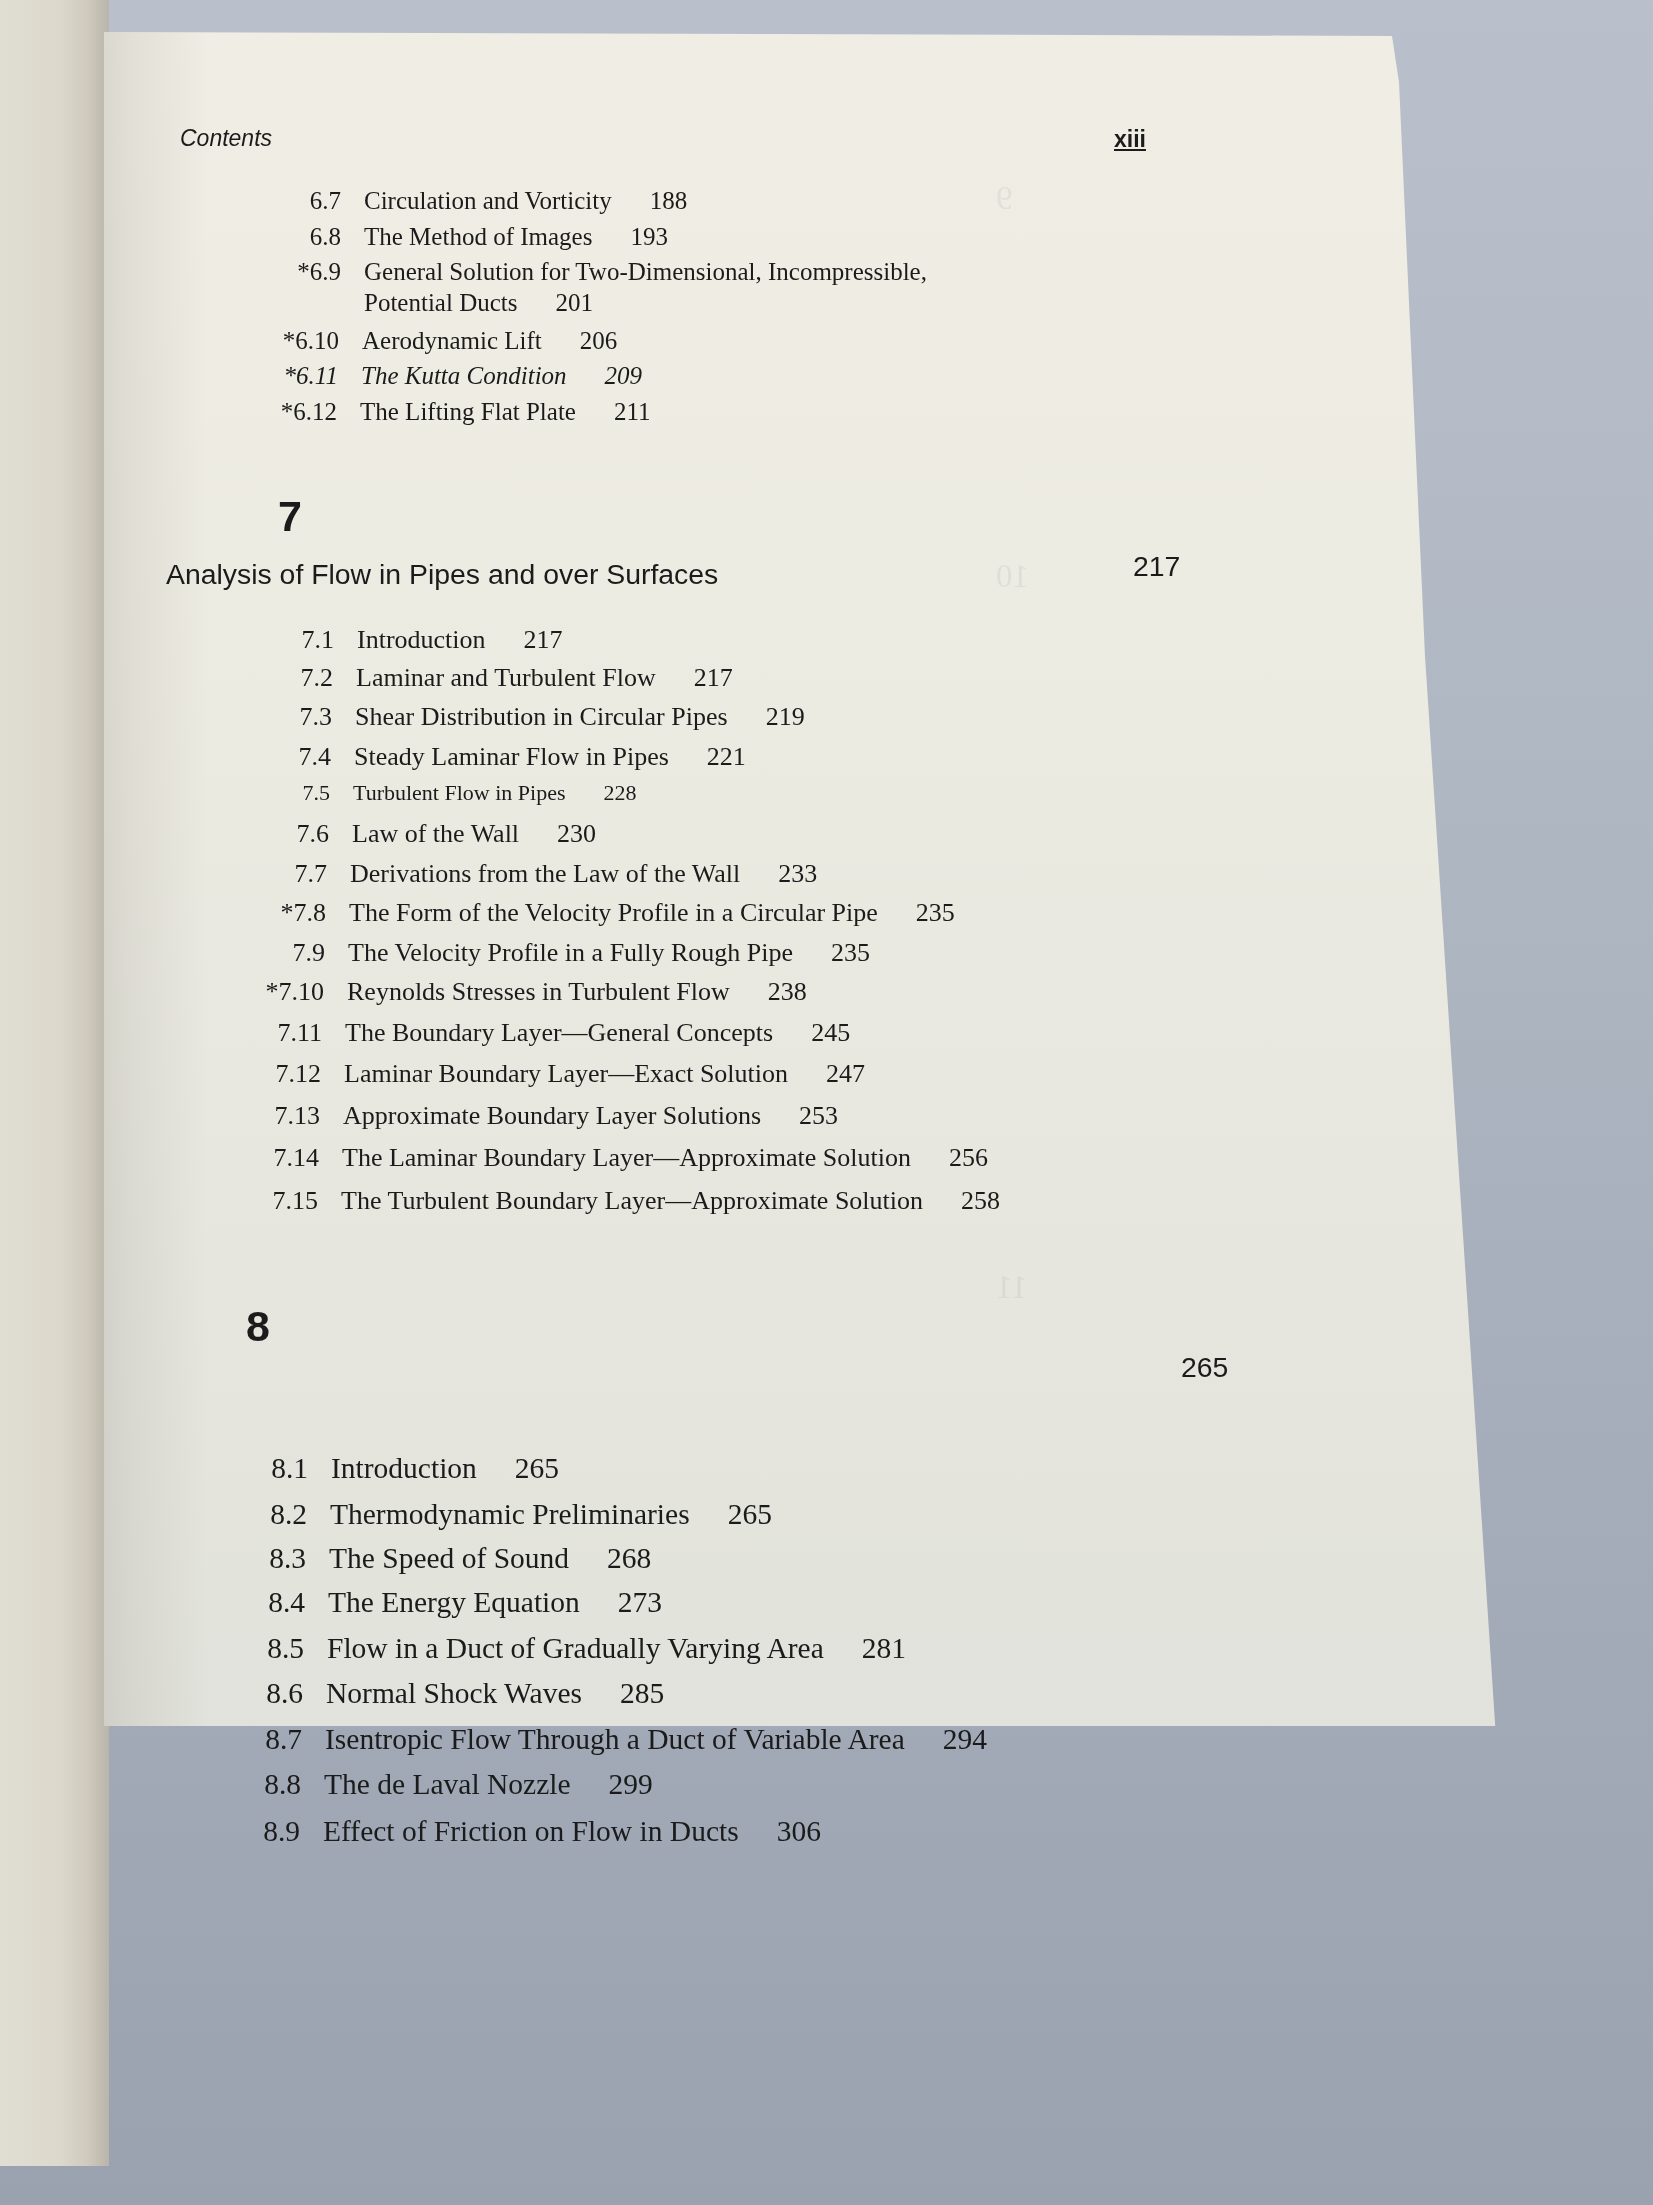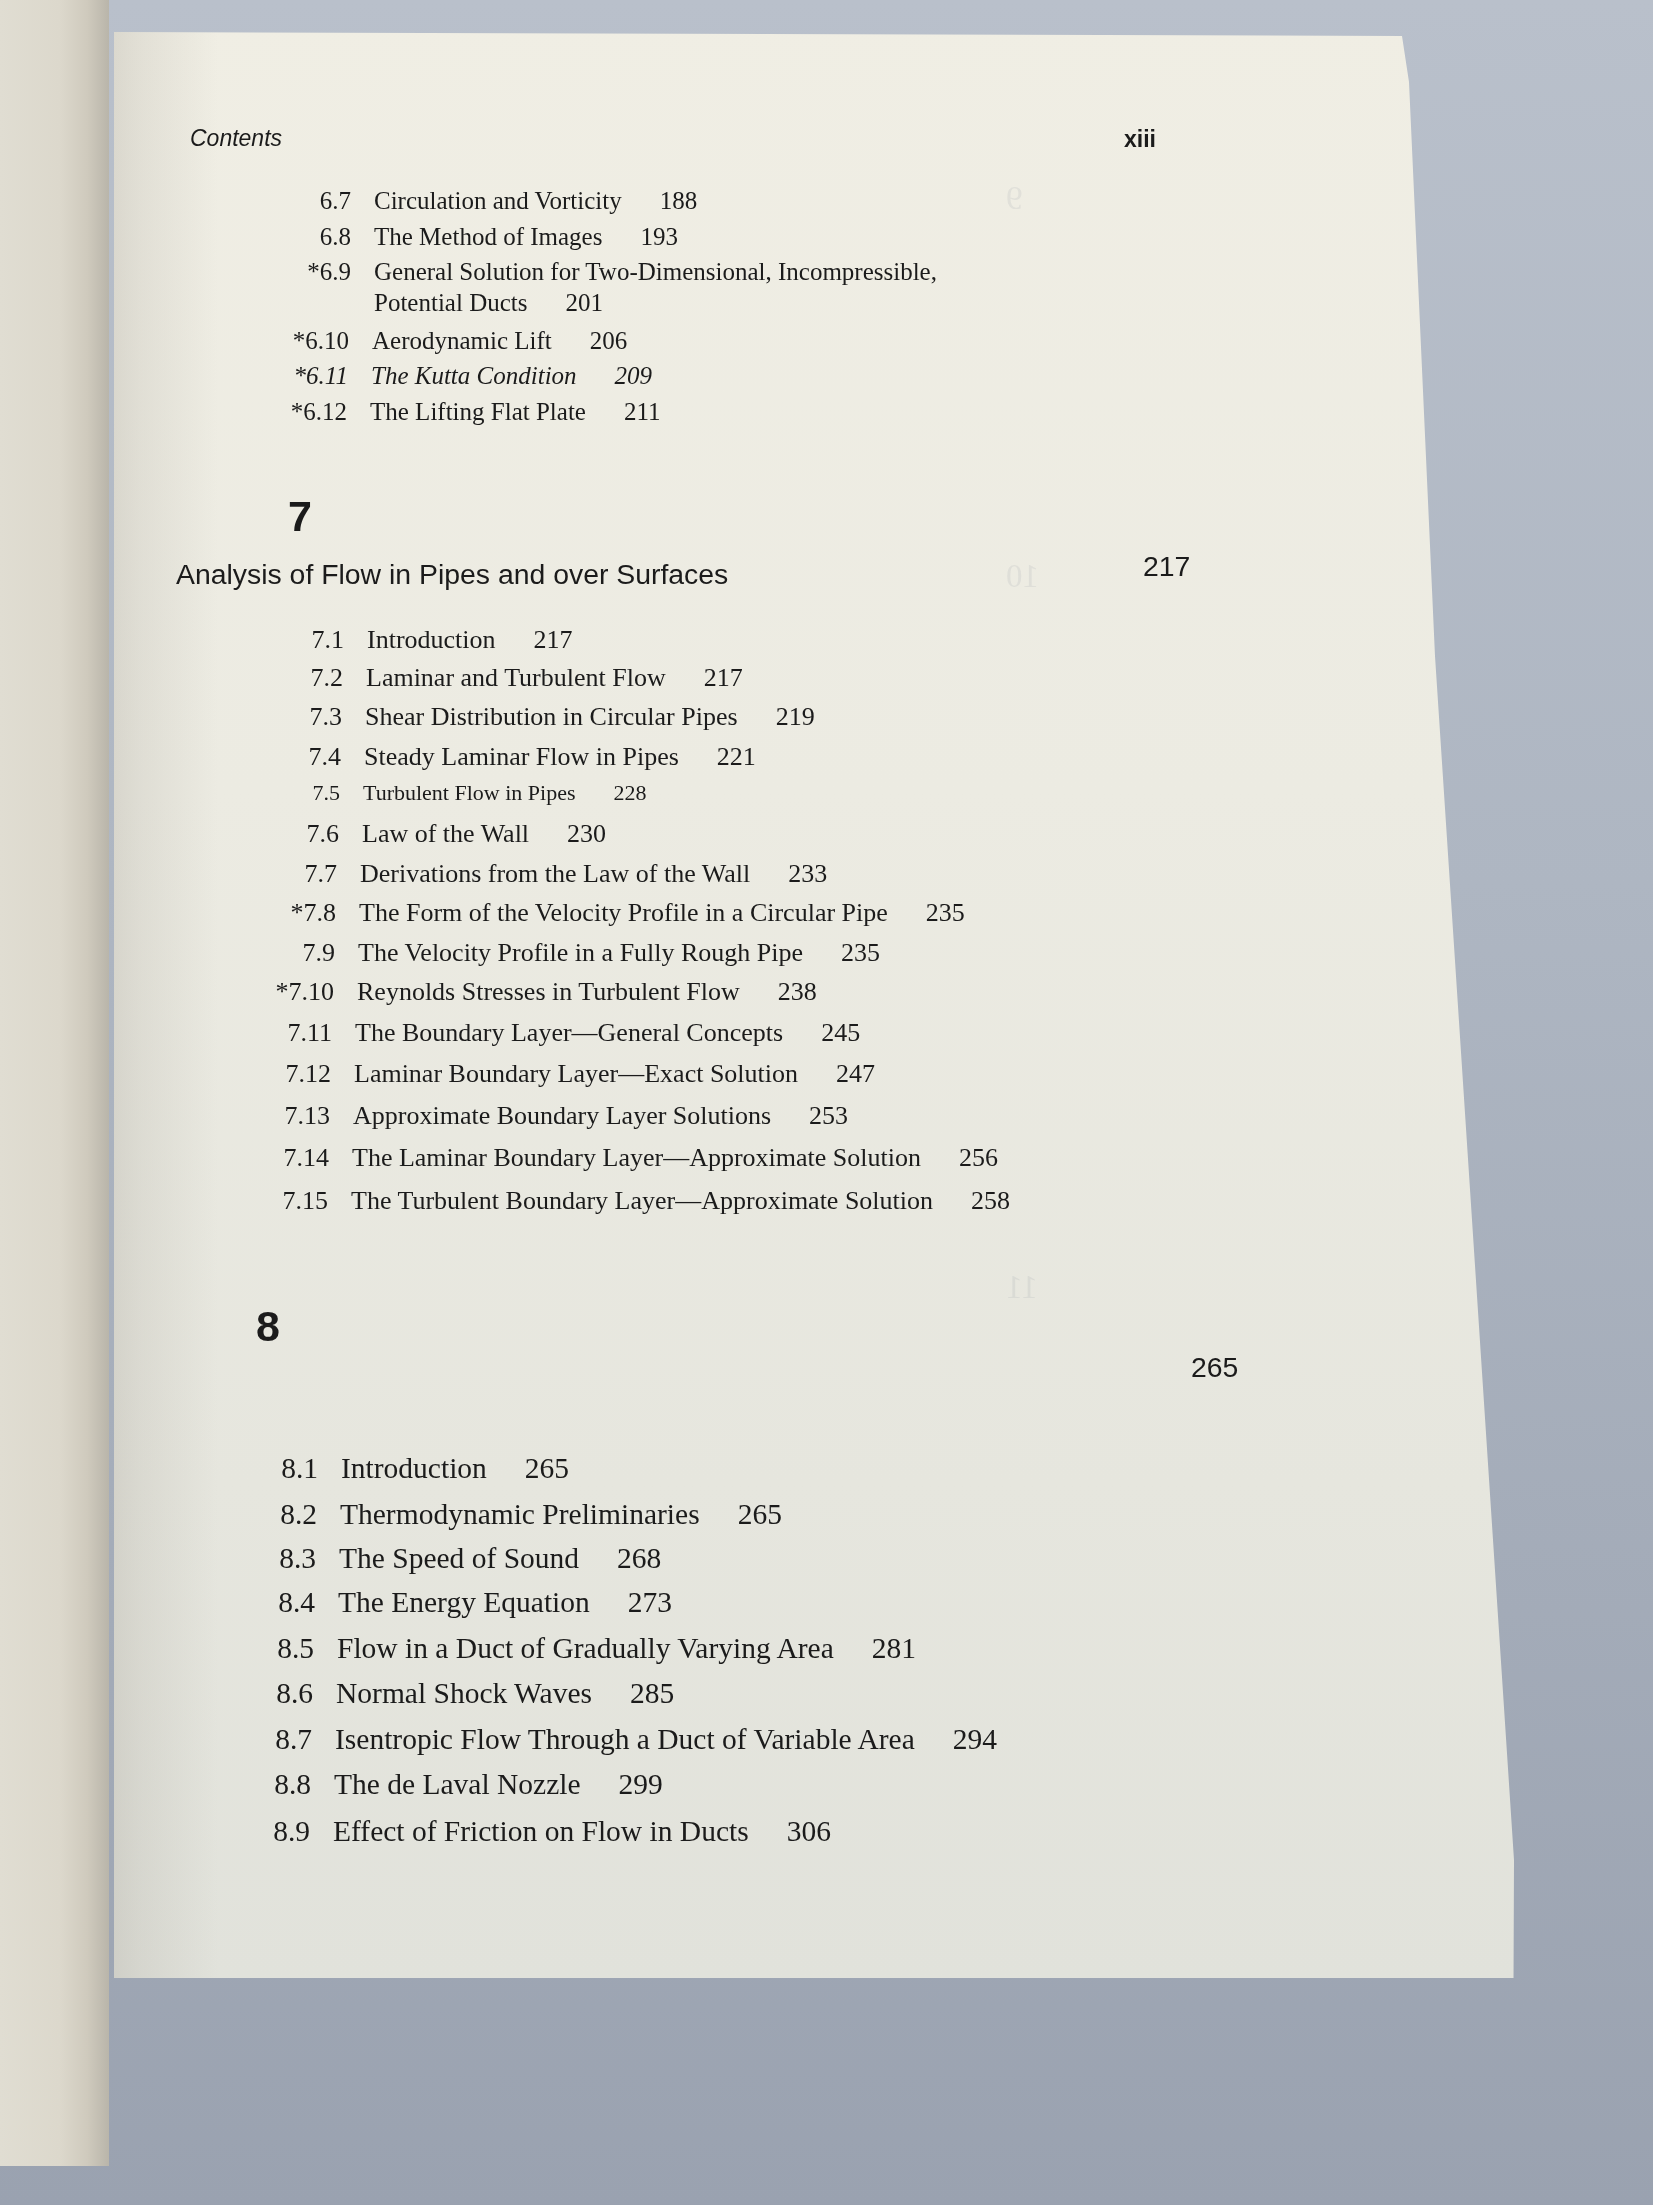--- a/index.html
+++ b/index.html
@@ -6,21 +6,21 @@
   body {
     width:1654px; height:2205px; overflow:hidden; position:relative;
     background: linear-gradient(180deg, #b9c0cb 0%, #aeb6c2 40%, #9aa2b0 100%);
     font-family: "Liberation Serif", serif;
   }
   .left-page {
     position:absolute; left:0; top:0; width:109px; height:2166px;
     background: linear-gradient(90deg, #e0ddd2 0%, #dcd8cc 55%, #cfcabd 80%, #b9b5aa 100%);
   }
   .page {
-    position:absolute; left:76px; top:0; width:1477px; height:1978px;
+    position:absolute; left:66px; top:0; width:1477px; height:1726px;
     clip-path: polygon(38px 32px, 1326px 36px, 1333px 82px, 1359px 656px, 1438px 1860px, 1437px 2109px, 1203px 2078px, 44px 2163px, 38px 2163px);
     background:
       linear-gradient(90deg, rgba(150,145,135,0.35) 0px, rgba(150,145,135,0.15) 66px, rgba(0,0,0,0) 142px),
       linear-gradient(180deg, #f0eee4 0%, #ecebe2 40%, #e6e6de 75%, #e1e2db 100%);
   }
   .abs { position:absolute; white-space:nowrap; color:#1b1b1b; }
   .running-head { font-family:"Liberation Sans", sans-serif; font-style:italic; font-size:23px; }
   .folio { font-family:"Liberation Sans", sans-serif; font-weight:bold; font-size:23px; }
   .chap-num { font-family:"Liberation Sans", sans-serif; font-weight:bold; font-size:43px; }
   .chap-title { font-family:"Liberation Sans", sans-serif; font-size:28.4px; }
@@ -38,21 +38,21 @@
 
 <div class="left-page"></div>
 
 <div class="page">
 
   <div class="ghost" style="left:930px; top:180px; font-size:33px;">9</div>
   <div class="ghost" style="left:930px; top:558px; font-size:33px;">10</div>
   <div class="ghost" style="left:930px; top:1269px; font-size:33px;">11</div>
 
   <div class="abs running-head" style="left:114px; top:125px;">Contents</div>
-  <div class="abs folio" style="left:1048px; top:126px;">xiii</div>
+  <div class="abs folio" style="left:1048px; top:126px;text-decoration:underline;">xiii</div>
 
   <div class="abs sec" style="left:298px; top:187px;">
     <span class="num">6.7</span><span>Circulation and Vorticity</span><span class="pg">188</span>
   </div>
   <div class="abs sec" style="left:298px; top:223px;">
     <span class="num">6.8</span><span>The Method of Images</span><span class="pg">193</span>
   </div>
   <div class="abs sec" style="left:298px; top:258px;">
     <span class="num">*6.9</span><span>General Solution for Two-Dimensional, Incompressible,</span>
   </div>

